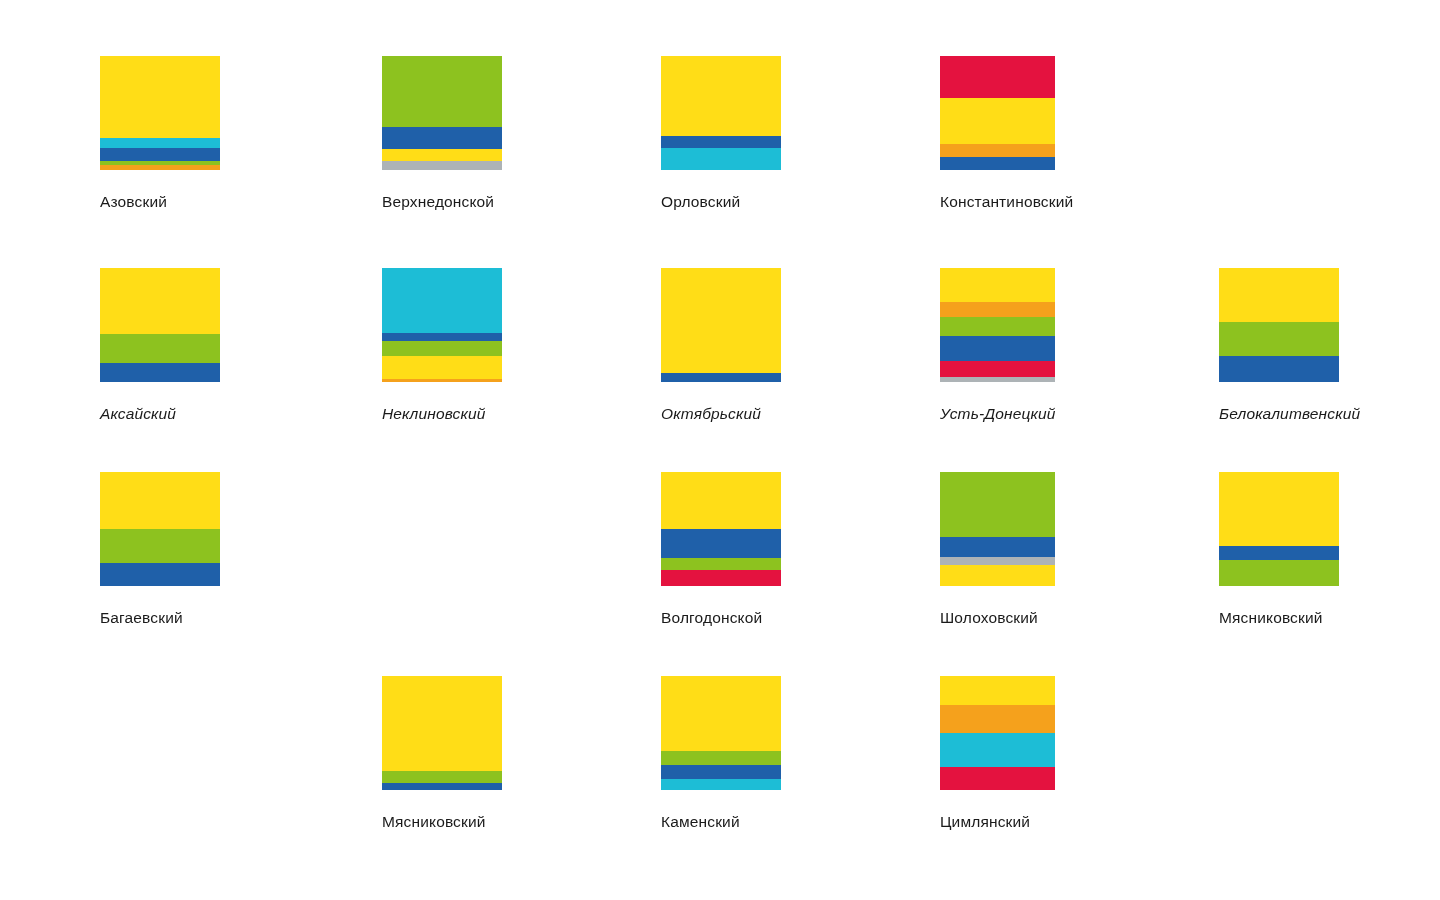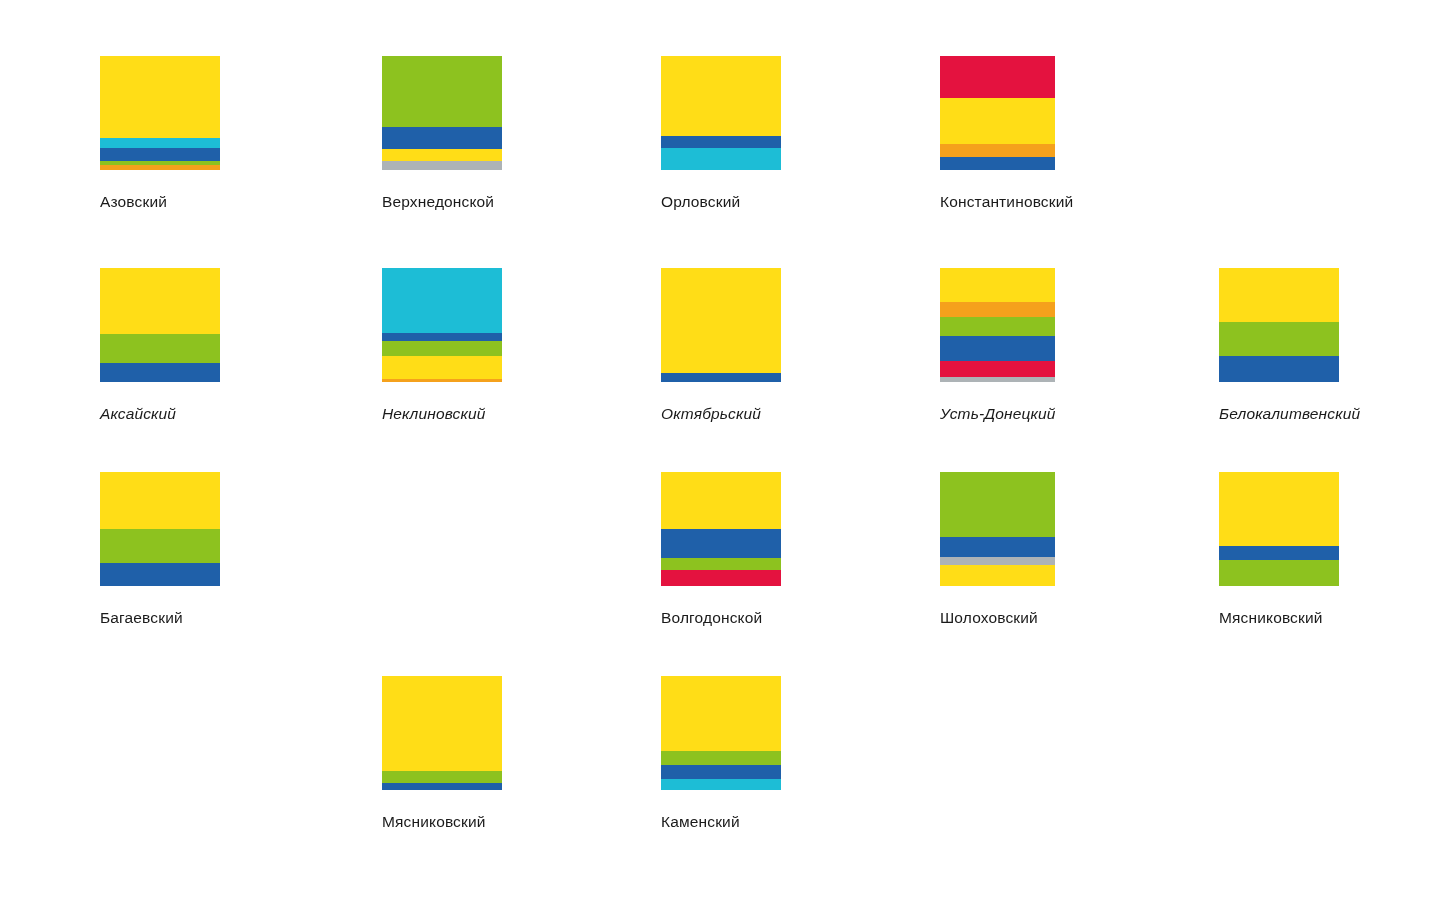--- a/index.html
+++ b/index.html
@@ -197,13 +197,22 @@
     </div>
     <div class="cell c2 r3">
       <div class="stack" style="height: 114px;">
         <div class="band" style="background: rgb(255, 221, 23); height: 75.24px;"></div>
         <div class="band" style="background: rgb(141, 194, 31); height: 13.68px;"></div>
         <div class="band" style="background: rgb(31, 96, 169); height: 13.68px;"></div>
         <div class="band" style="background: rgb(29, 189, 214); height: 11.4px;"></div>
       </div>
       <div class="cell-label">Каменский</div>
     </div>
+    <div class="cell c3 r3">
+      <div class="stack" style="height: 114px;">
+        <div class="band" style="background: rgb(255, 221, 23); height: 28.5px;"></div>
+        <div class="band" style="background: rgb(245, 161, 28); height: 28.5px;"></div>
+        <div class="band" style="background: rgb(29, 189, 214); height: 34.2px;"></div>
+        <div class="band" style="background: rgb(228, 18, 63); height: 22.8px;"></div>
+      </div>
+      <div class="cell-label">Цимлянский</div>
+    </div>
   </div>
 
 </body></html>

